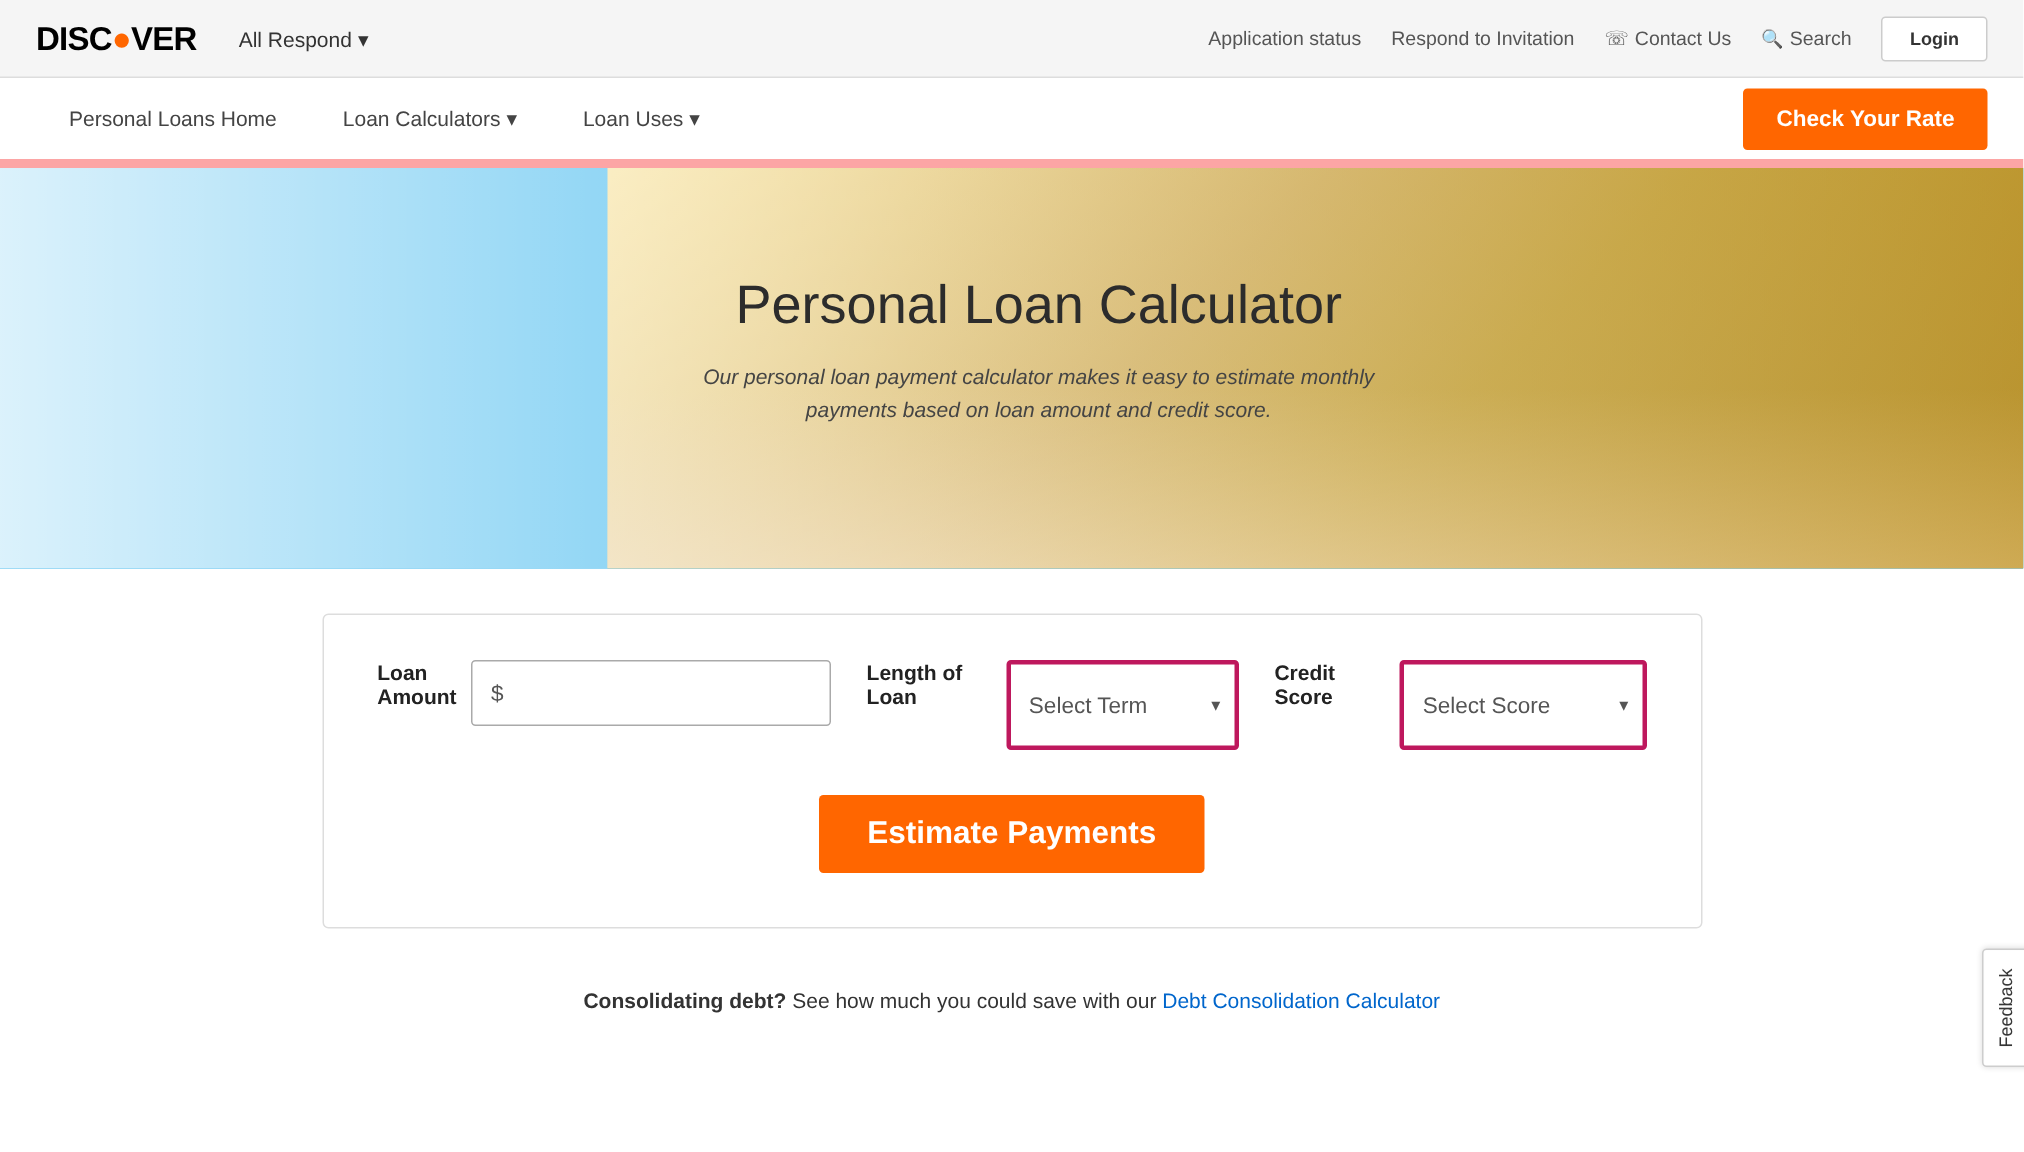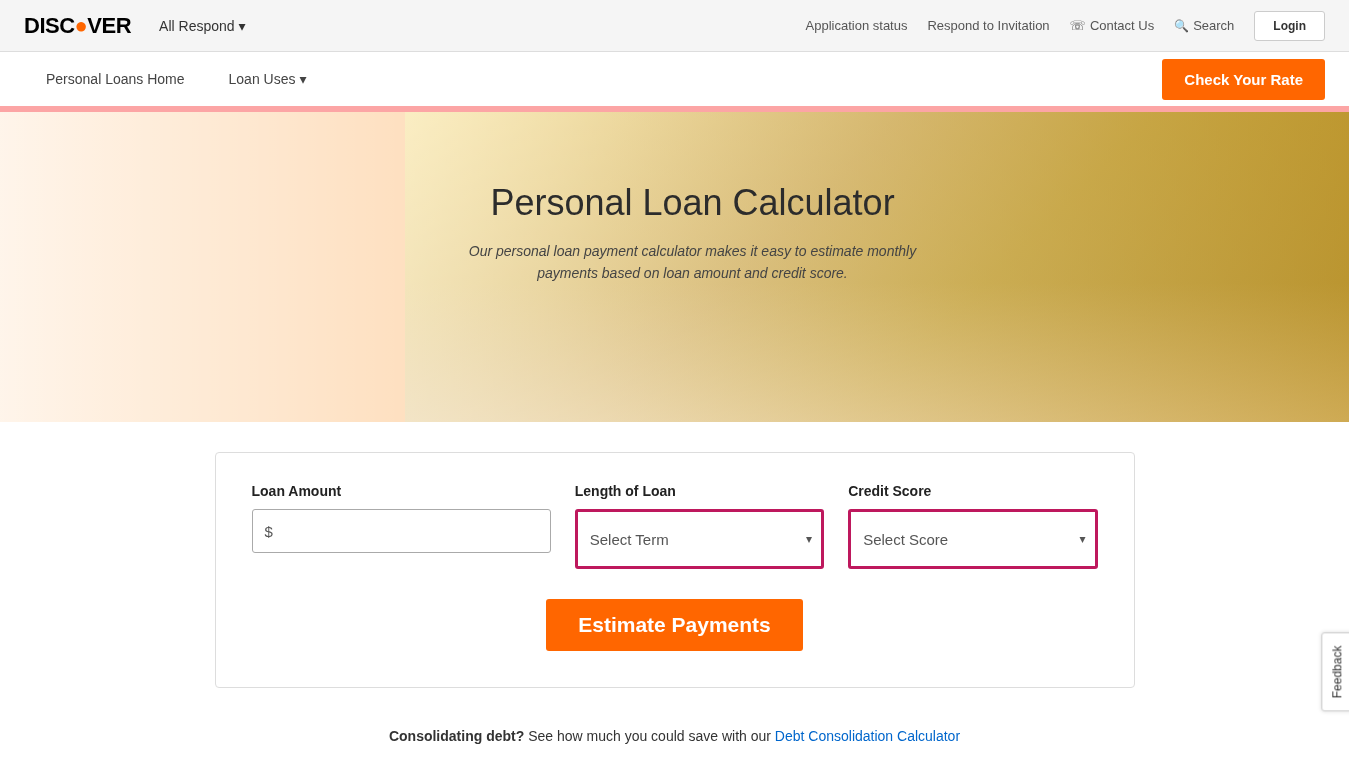--- a/index.html
+++ b/index.html
@@ -100,23 +100,23 @@
       padding: 12px 22px;
       border-radius: 3px;
       font-size: 15px;
       font-weight: bold;
       cursor: pointer;
     }
 
     
     .hero {
       position: relative;
-      height: 310px;
+      height: 267px;
       overflow: hidden;
-      background: #fdba74;
+      background: #0ea5e9;
       padding-left: 36px;
     }
     .hero-bg {
       position: absolute;
       inset: 0;
       background: linear-gradient(to right, rgba(255,255,255,0.85) 0%, rgba(255,255,255,0.4) 45%, rgba(200,160,60,0.6) 100%);
       z-index: 1;
     }
     .hero-desk-visual {
       position: absolute;
@@ -172,21 +172,21 @@
       width: 920px;
       max-width: 100%;
     }
     .calc-row {
       display: flex;
       gap: 24px;
       align-items: flex-start;
     }
     .calc-field {
       display: flex;
-      flex-direction: column;
+      flex-direction: row;
       gap: 10px;
     }
     .calc-field.amount { flex: 1.2; }
     .calc-field.term { flex: 1; }
     .calc-field.score { flex: 1; }
     .calc-label {
       font-size: 14px;
       font-weight: bold;
       color: #222;
     }
@@ -321,20 +321,23 @@
       <span>Login</span>
     </button>
   </div>
 </div>
 
 <nav class="main-nav">
   <a class="nav-item">
     <span>Personal Loans Home</span>
   </a>
   <a class="nav-item chevron">
+    <span>Loan Calculators</span>
+  </a>
+  <a class="nav-item chevron">
     <span>Loan Uses</span>
   </a>
   <button class="check-rate-btn">
     <span>Check Your Rate</span>
   </button>
 </nav>
 
 <section class="hero">
   <div class="hero-desk-visual"></div>
   <div class="hero-bg"></div>

